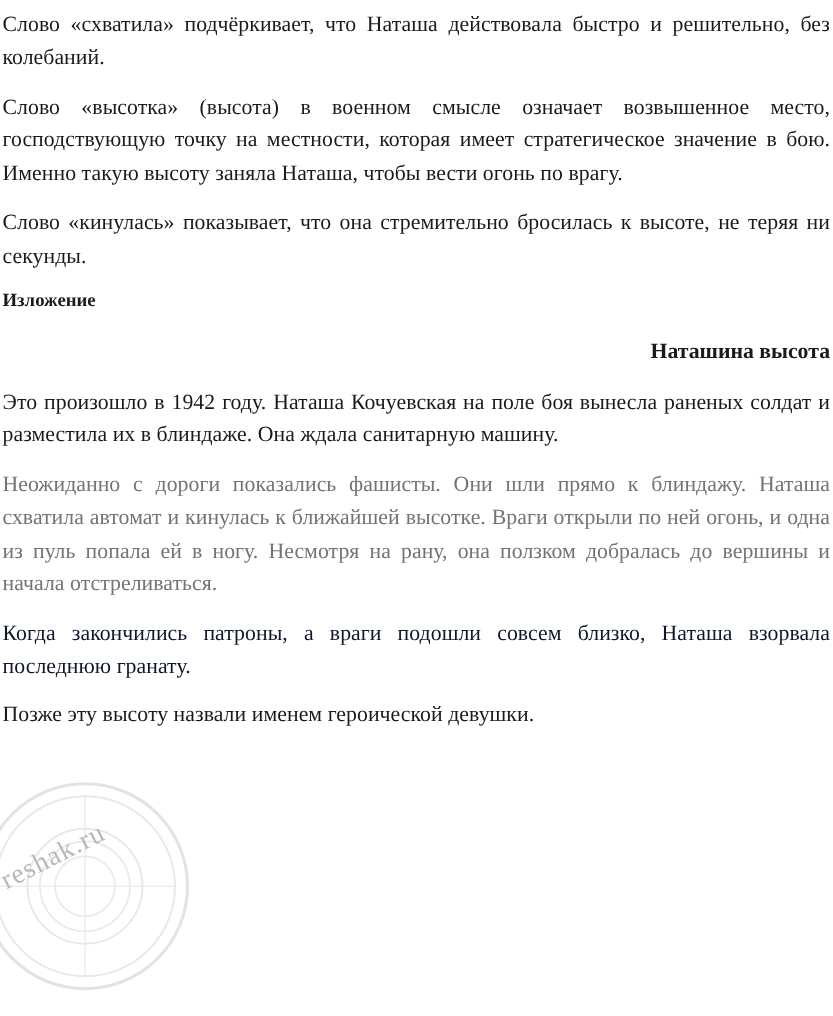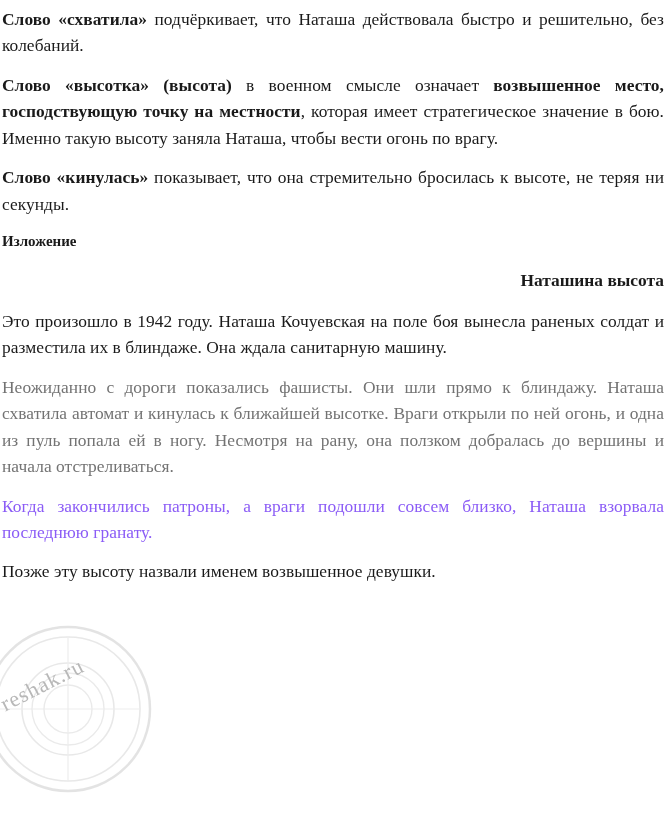--- a/index.html
+++ b/index.html
@@ -24,40 +24,40 @@
   }
   p.para {
     margin: 0 0 13px 0;
     font-size: 17.4px;
     line-height: 1.52;
     text-align: justify;
     text-justify: inter-word;
     letter-spacing: 0.05px;
   }
   p.para:last-child { margin-bottom: 0; }
-  .b { font-weight: bold; }
+  .b { font-weight: normal; }
   .heading {
     margin: 0 0 14px 0;
     font-size: 15px;
     font-weight: bold;
     line-height: 1.5;
     text-align: left;
   }
   .subheading {
     margin: 0 0 15px 0;
     font-size: 17.4px;
     font-weight: bold;
     line-height: 1.5;
     text-align: right;
   }
   .nojust { text-align: left; }
 
   
   .fade1 { color: #737373; }
-  .fade2 { color: #8b5cf6; }
+  .fade2 { color: #0f172a; }
 
   
   .watermark {
     position: absolute;
     left: -18px;
     bottom: 18px;
     width: 172px;
     height: 172px;
     pointer-events: none;
     opacity: 0.5;
@@ -97,21 +97,21 @@
   <div class="heading">Изложение</div>
 
   <div class="subheading">Наташина высота</div>
 
   <p class="para">Это произошло в 1942 году. Наташа Кочуевская на поле боя вынесла раненых солдат и разместила их в блиндаже. Она ждала санитарную машину.</p>
 
   <p class="para fade1">Неожиданно с дороги показались фашисты. Они шли прямо к блиндажу. Наташа схватила автомат и кинулась к ближайшей высотке. Враги открыли по ней огонь, и одна из пуль попала ей в ногу. Несмотря на рану, она ползком добралась до вершины и начала отстреливаться.</p>
 
   <p class="para fade2">Когда закончились патроны, а враги подошли совсем близко, Наташа взорвала последнюю гранату.</p>
 
-  <p class="para nojust">Позже эту высоту назвали именем возвышенное девушки.</p>
+  <p class="para nojust">Позже эту высоту назвали именем героической девушки.</p>
 
   <div class="watermark">
     <svg width="172" height="172" viewBox="0 0 172 172" aria-hidden="true">
       <circle cx="86" cy="86" r="82" fill="none" stroke="#c9c9c9" stroke-width="2.5"></circle>
       <circle cx="86" cy="86" r="72" fill="none" stroke="#d2d2d2" stroke-width="1.6"></circle>
       <circle cx="86" cy="86" r="46" fill="none" stroke="#d2d2d2" stroke-width="1.6"></circle>
       <circle cx="86" cy="86" r="36" fill="none" stroke="#d6d6d6" stroke-width="1.4"></circle>
       <circle cx="86" cy="86" r="24" fill="none" stroke="#d6d6d6" stroke-width="1.4"></circle>
       <line x1="86" y1="14" x2="86" y2="158" stroke="#dadada" stroke-width="1.2"></line>
       <line x1="14" y1="86" x2="158" y2="86" stroke="#dadada" stroke-width="1.2"></line>

